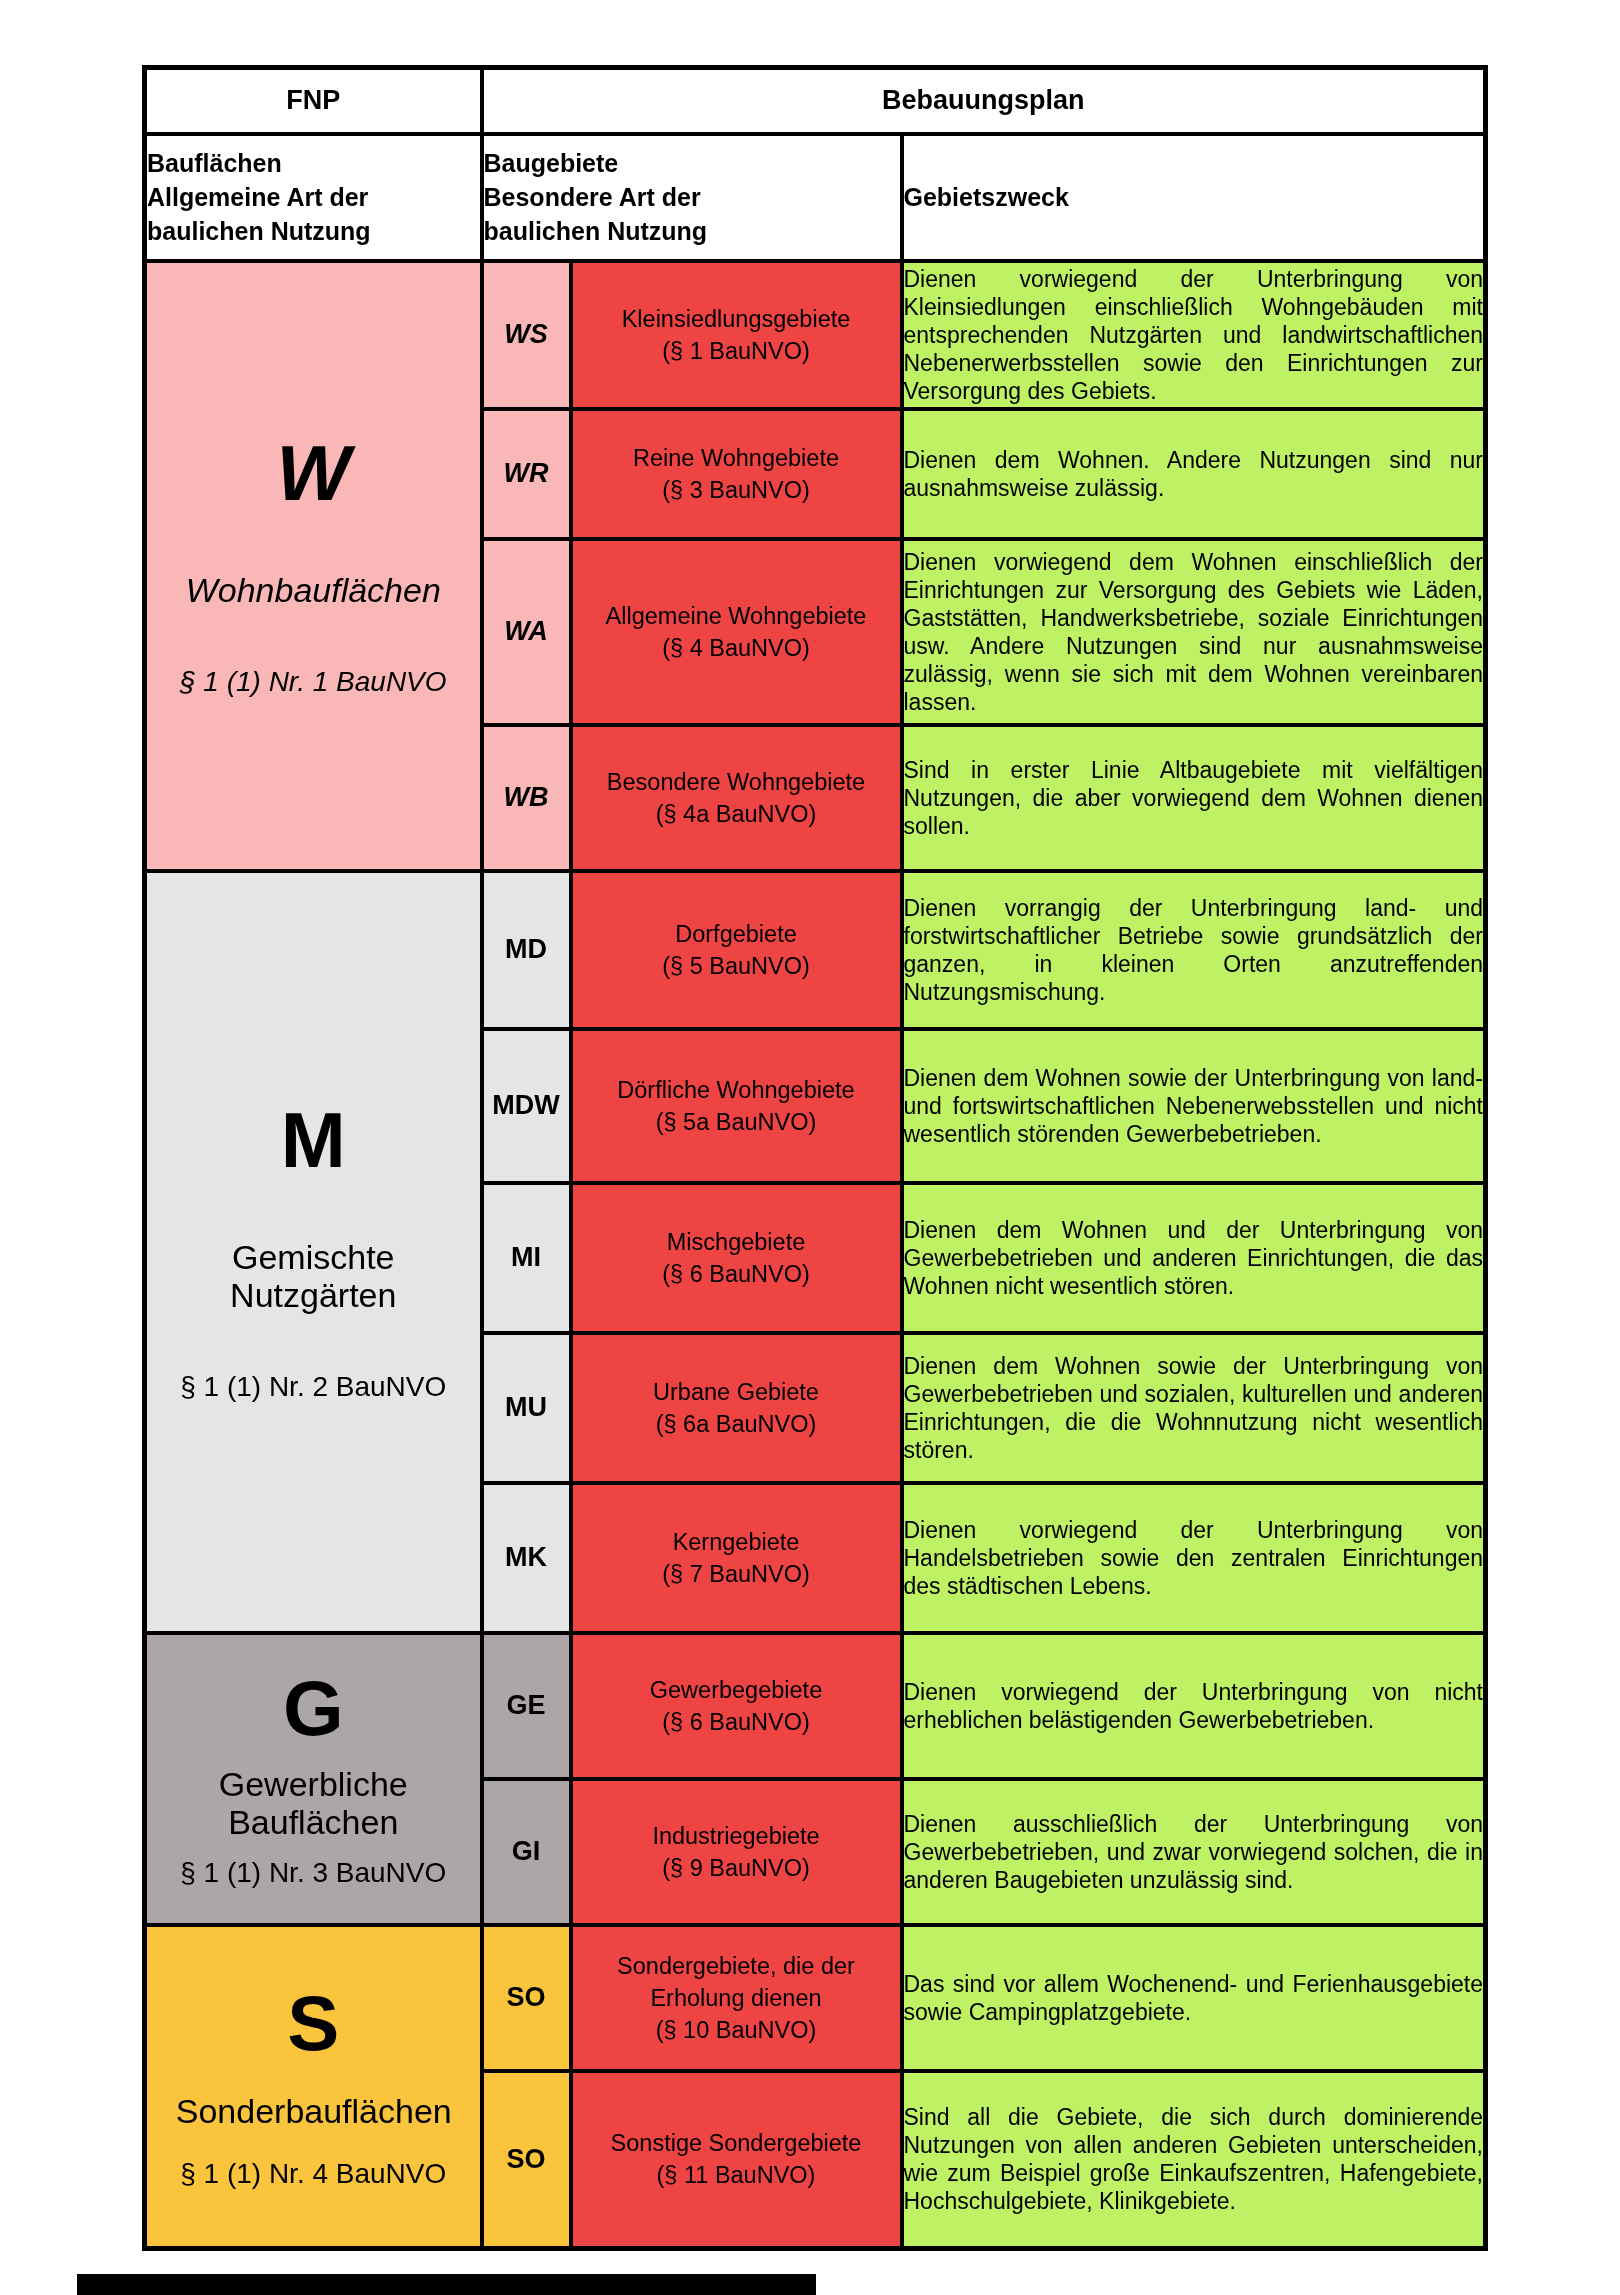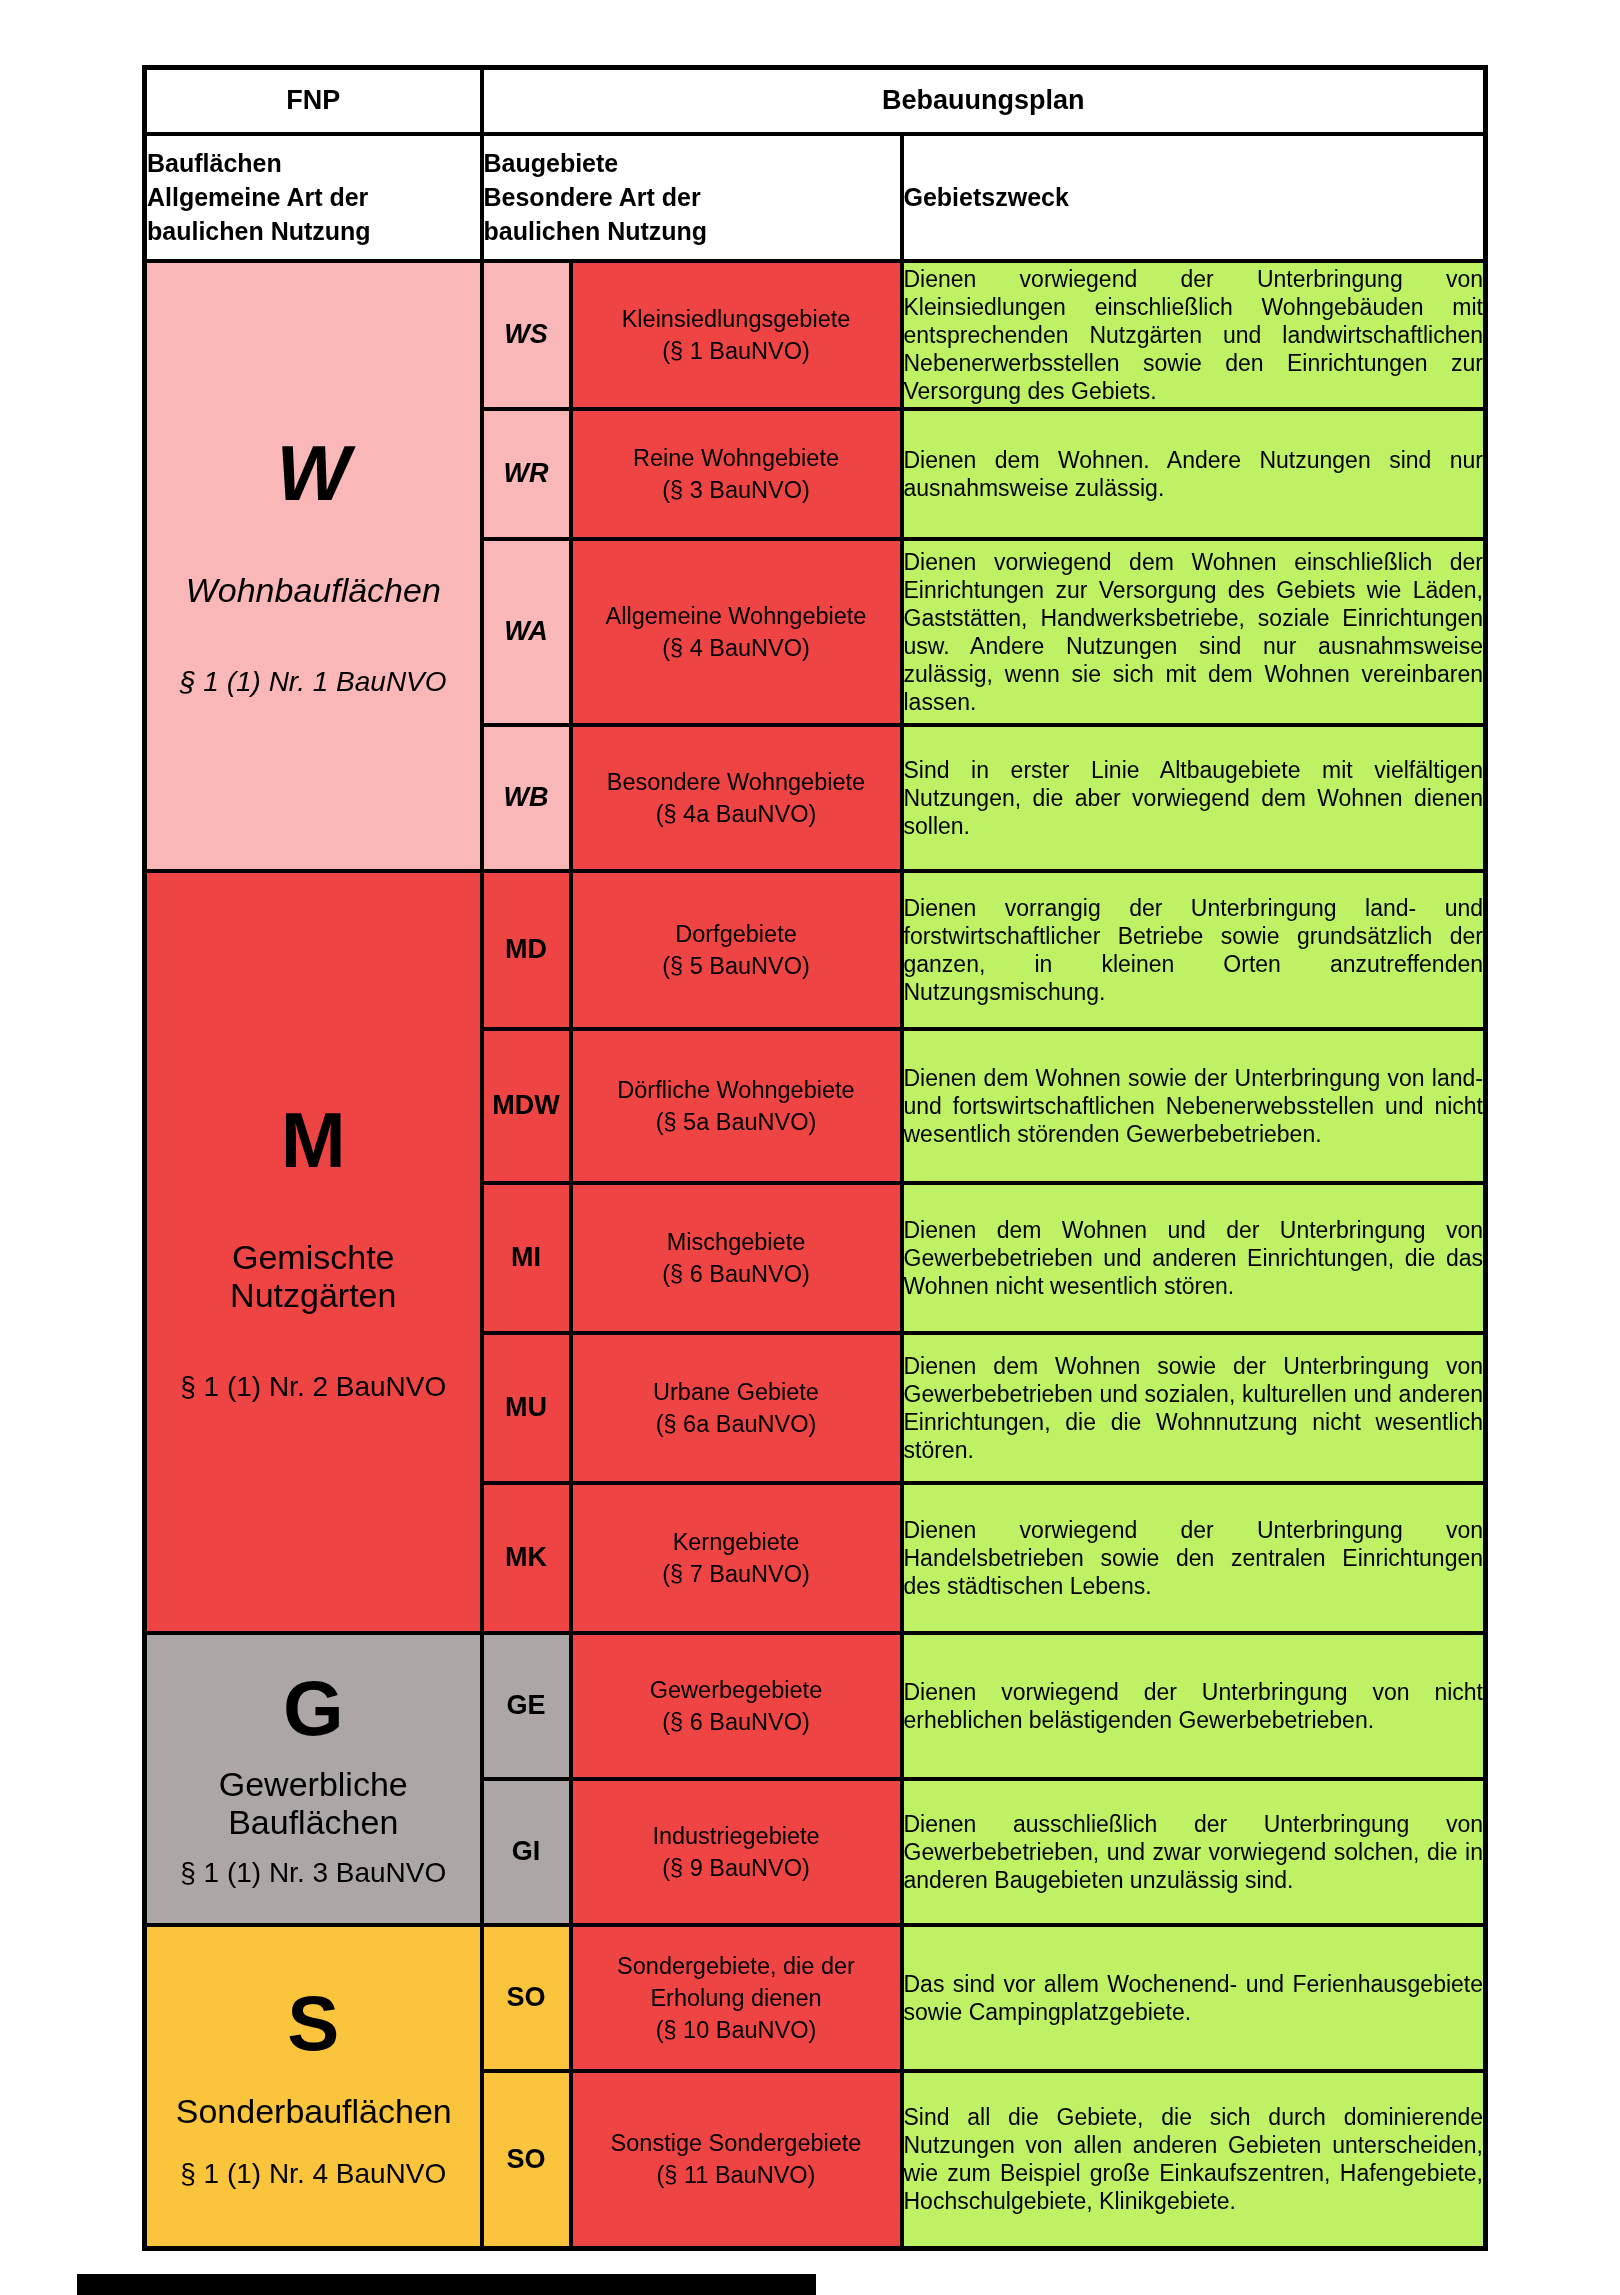--- a/index.html
+++ b/index.html
@@ -45,21 +45,21 @@
   .group-inner{
     display:flex; flex-direction:column; align-items:center; justify-content:center;
     height:100%;
   }
   .g-letter{font-size:78px; font-weight:bold; line-height:1.05;}
   .g-name{font-size:34px; line-height:38px; max-width:275px;}
   .g-ref{font-size:28px; white-space:nowrap;}
   .gap-lg{gap:57px;} .gap-md{gap:27.5px;} .gap-sm{gap:16px;}
 
   .bg-w{background:#F9B7B7;font-style:italic;}
-  .bg-m{background:#ef4444;}
+  .bg-m{background:#e5e5e5;}
   .bg-g{background:#ACA6A6;}
   .bg-s{background:#FAC43C;}
 
   
   td.code{
     text-align:center;
     font-weight:bold;
     font-size:27px;
   }
 

